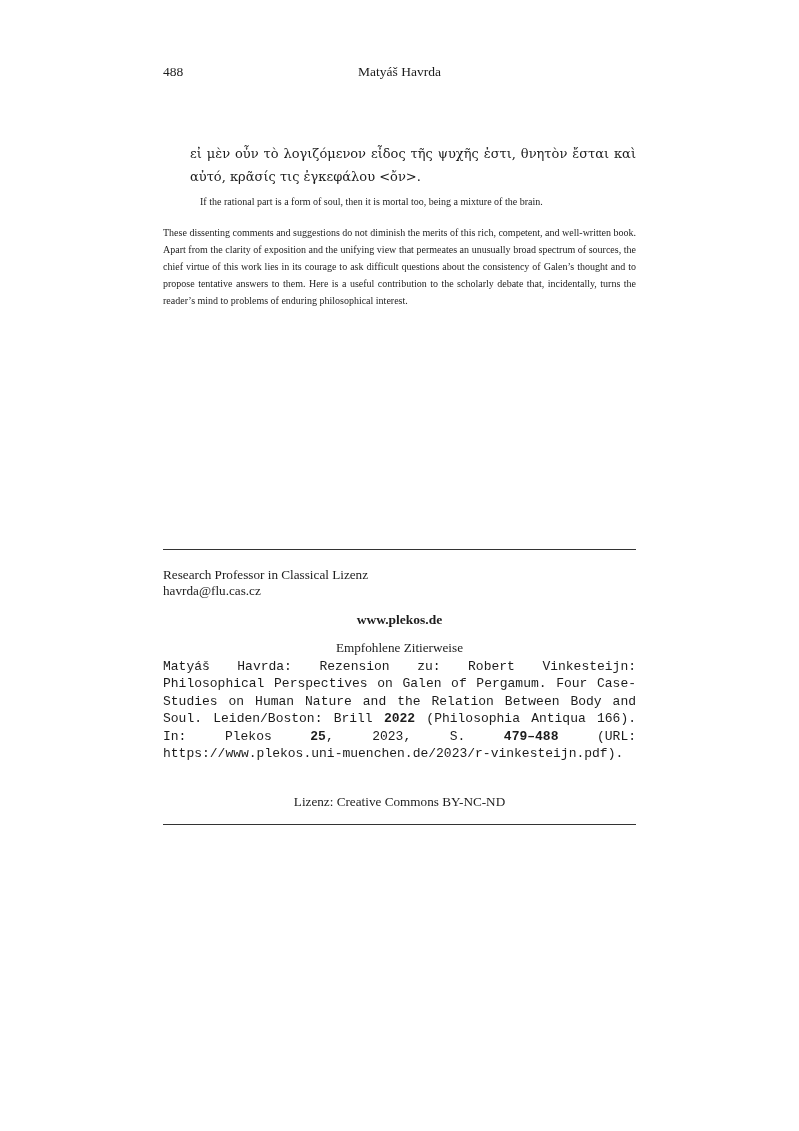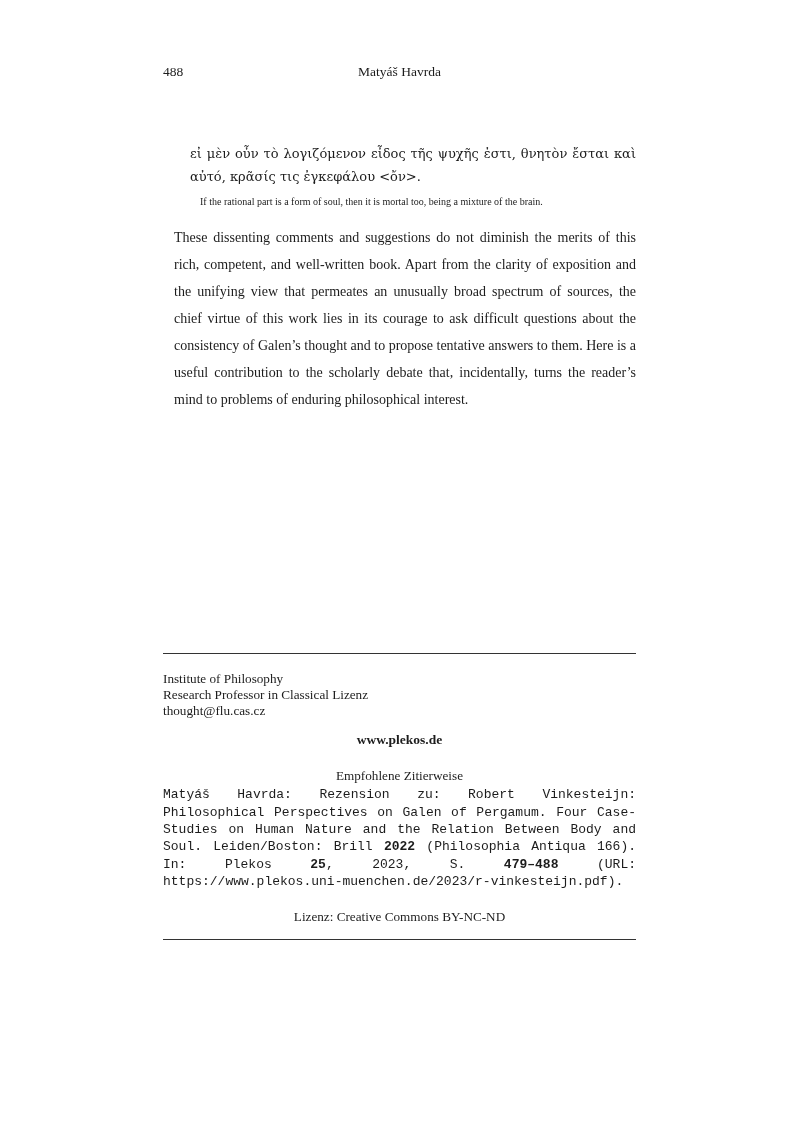--- a/index.html
+++ b/index.html
@@ -53,23 +53,23 @@
   .translation {
     margin: 4px 0 0 0;
     text-indent: 10px;
     font-size: 10px;
     line-height: 19.5px;
     text-align: justify;
   }
 
   
   .body-par {
-    margin: 6px 0 0 11px;
-    font-size: 14px;
-    line-height: 27px;
+    margin: 6px 0 0 0;
+    font-size: 10px;
+    line-height: 17px;
     text-align: justify;
     hyphens: auto;
     -webkit-hyphens: auto;
   }
 
   .rule {
     border: 0;
     border-top: 1px solid #333333;
     width: 100%;
     margin: 0;
@@ -86,33 +86,33 @@
   .author-block div { margin: 0; }
 
   
   .site {
     margin-top: 13px;
     text-align: center;
     font-weight: bold;
     font-size: 13.5px;
   }
   .cit-head {
-    margin-top: 20px;
+    margin-top: 12px;
     text-align: center;
     font-size: 13.2px;
   }
   .citation {
     margin: 2px 0 0 0;
     font-size: 13px;
     line-height: 17.4px;
     text-align: justify;
     font-family: Liberation Mono, monospace;
   }
   .license {
-    margin-top: 18px;
+    margin-top: 32px;
     text-align: center;
     font-size: 13.2px;
   }
 </style>
 </head>
 <body>
 
 <div class="page">
 
   <header class="running-head">
@@ -123,23 +123,22 @@
   <section class="quote">
     <p class="greek" lang="el">εἰ μὲν οὖν τὸ λογιζόμενον εἶδος τῆς ψυχῆς ἐστι, θνητὸν ἔσται καὶ αὐτό, κρᾶσίς τις ἐγκεφάλου &lt;ὄν&gt;.</p>
     <p class="translation">If the rational part is a form of soul, then it is mortal too, being a mixture of the brain.</p>
   </section>
 
   <p class="body-par" lang="en">These dissenting comments and suggestions do not diminish the merits of this rich, competent, and well-written book. Apart from the clarity of exposition and the unifying view that permeates an unusually broad spectrum of sources, the chief virtue of this work lies in its courage to ask difficult questions about the consistency of Galen’s thought and to propose tentative answers to them. Here is a useful contribution to the scholarly debate that, incidentally, turns the reader’s mind to problems of enduring philosophical interest.</p>
 
   <hr class="rule rule-top">
 
   <section class="author-block">
-    <div>Institute of Philosophy</div>
     <div>Research Professor in Classical Lizenz</div>
-    <div>thought@flu.cas.cz</div>
+    <div>havrda@flu.cas.cz</div>
   </section>
 
   <div class="site">www.plekos.de</div>
 
   <div class="cit-head">Empfohlene Zitierweise</div>
 
   <p class="citation" lang="de"><span>Matyáš Havrda: Rezension zu: Robert Vinkesteijn: Philosophical Perspectives on Galen of Pergamum. Four Case-Studies on Human Nature and the Relation Between Body and Soul. Leiden/Boston: Brill </span><b>2022</b><span> (Philosophia Antiqua 166). In: Plekos </span><b>25</b><span>, 2023, S. </span><b>479–488</b><span> (URL: https://www.plekos.uni-muenchen.de/2023/r-vinkesteijn.pdf).</span></p>
 
   <div class="license">Lizenz: Creative Commons BY-NC-ND</div>
 

